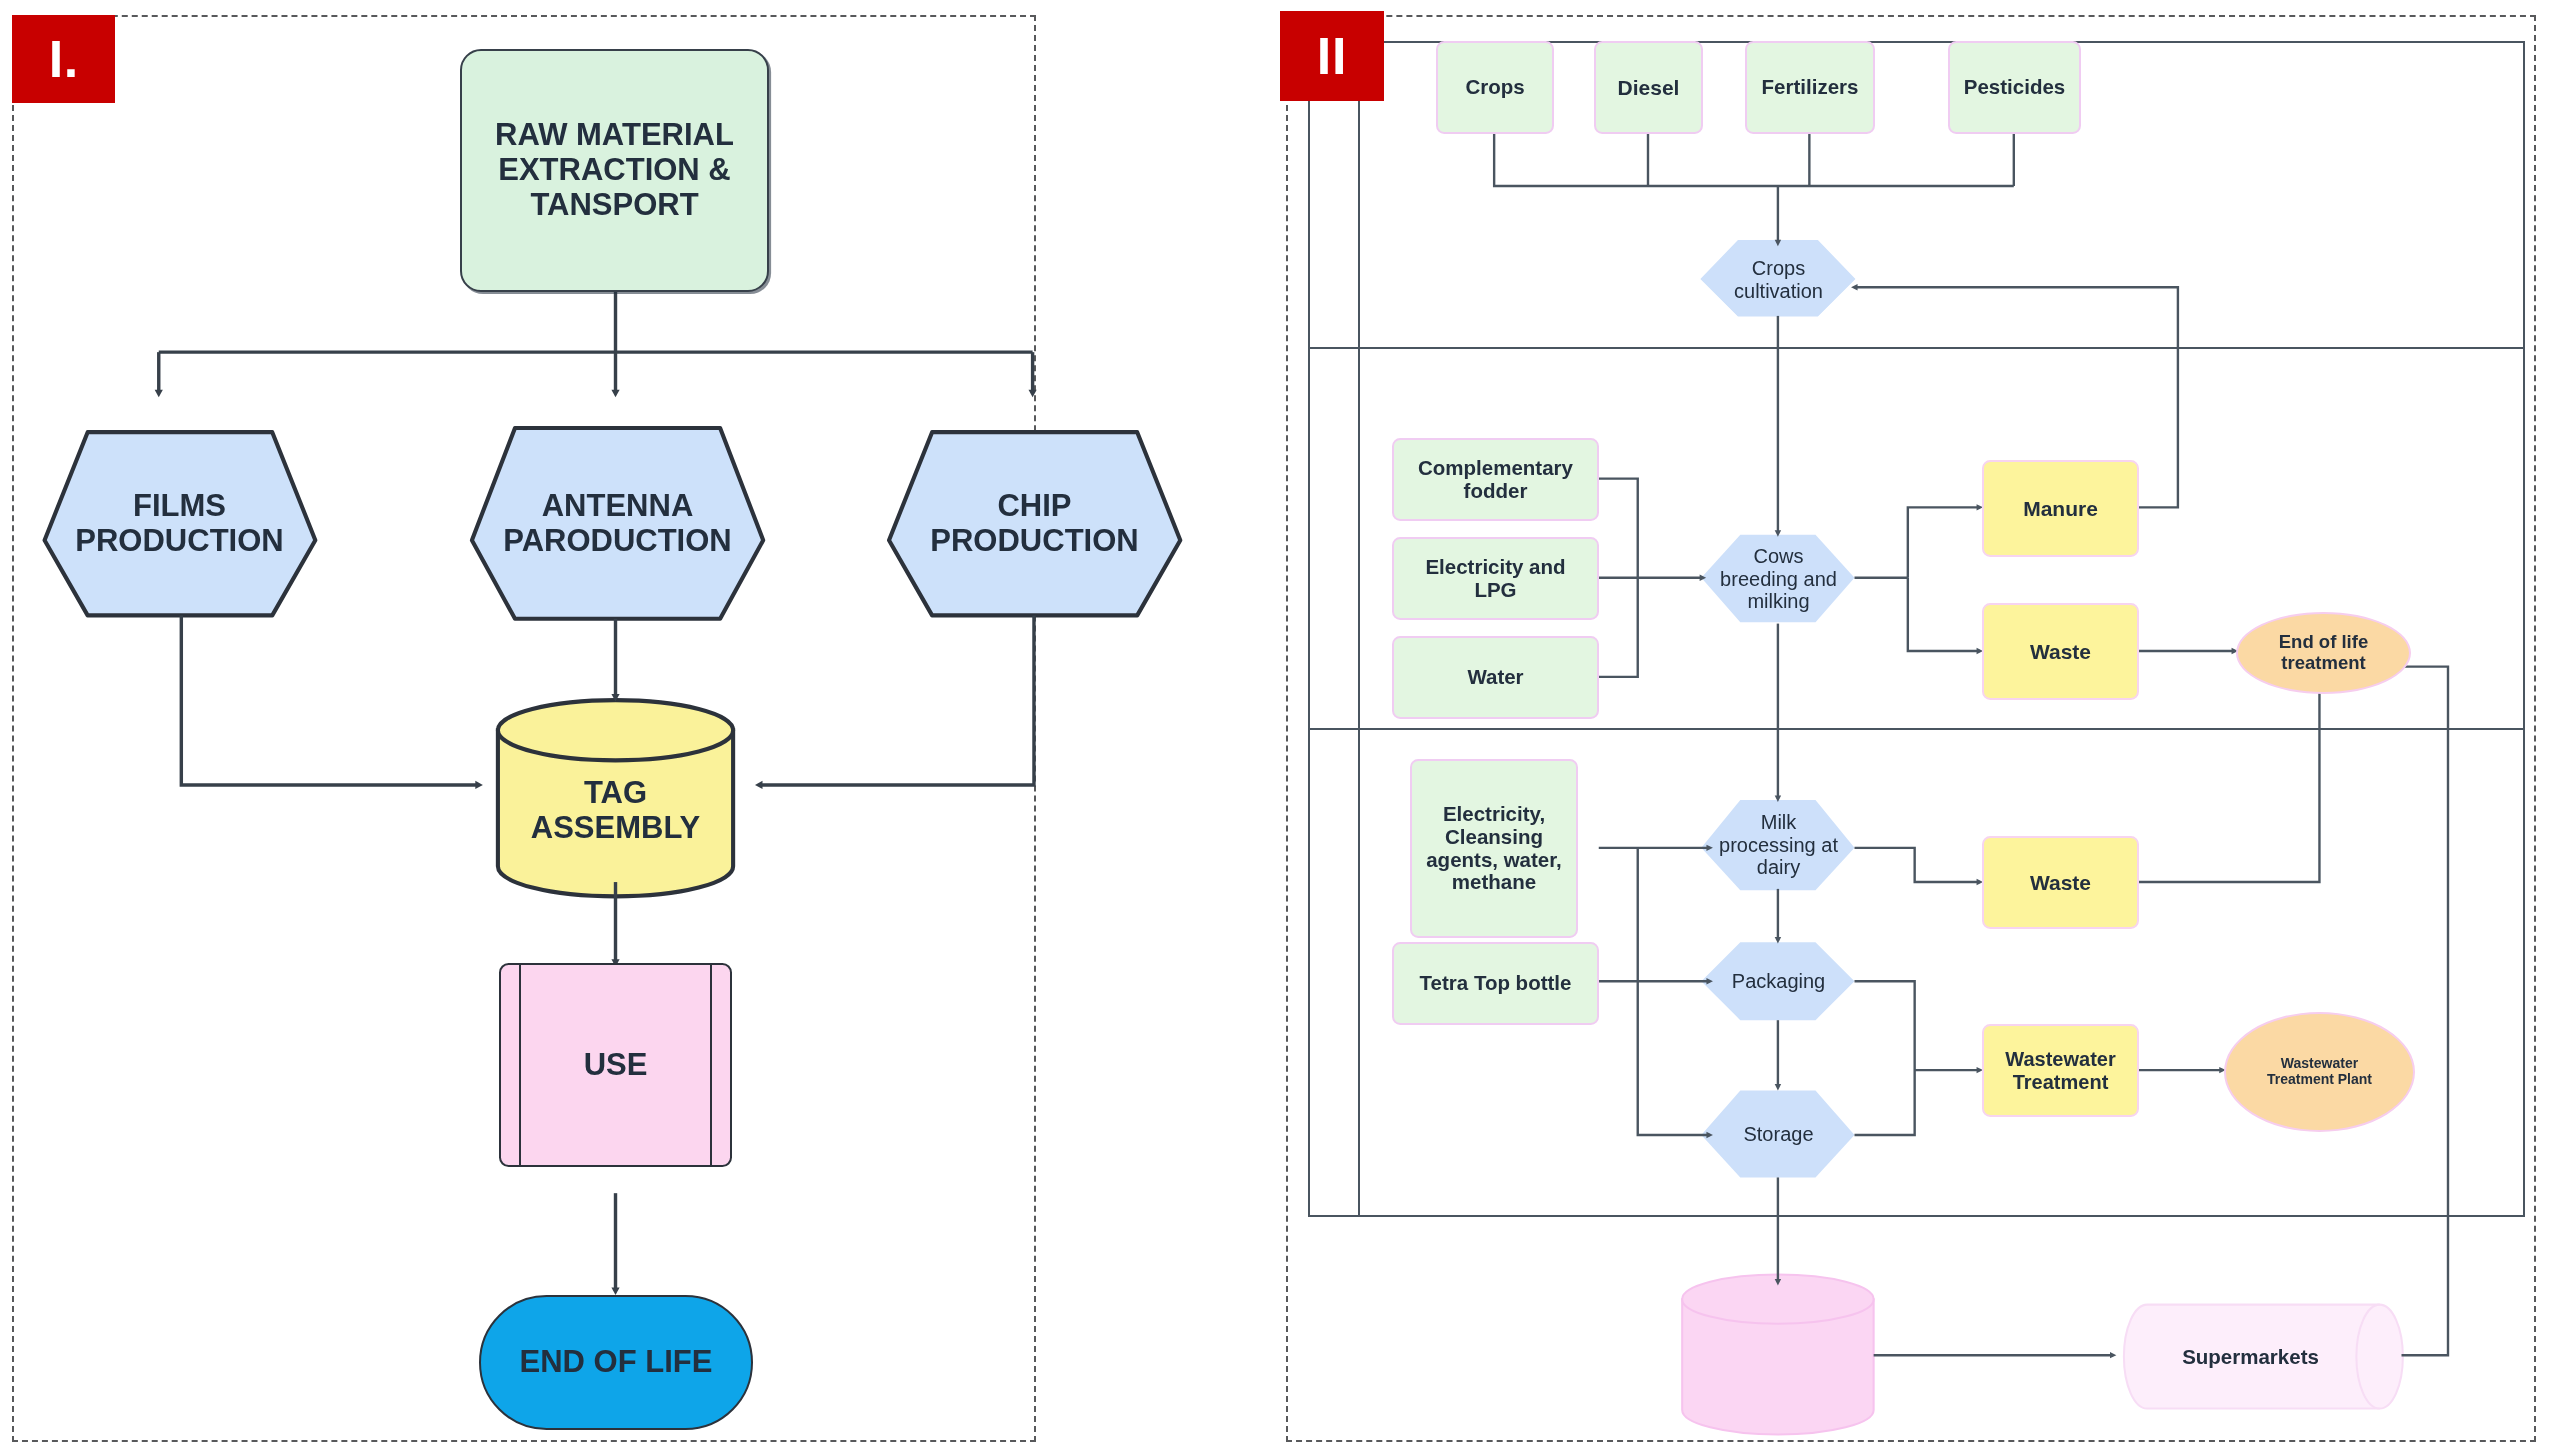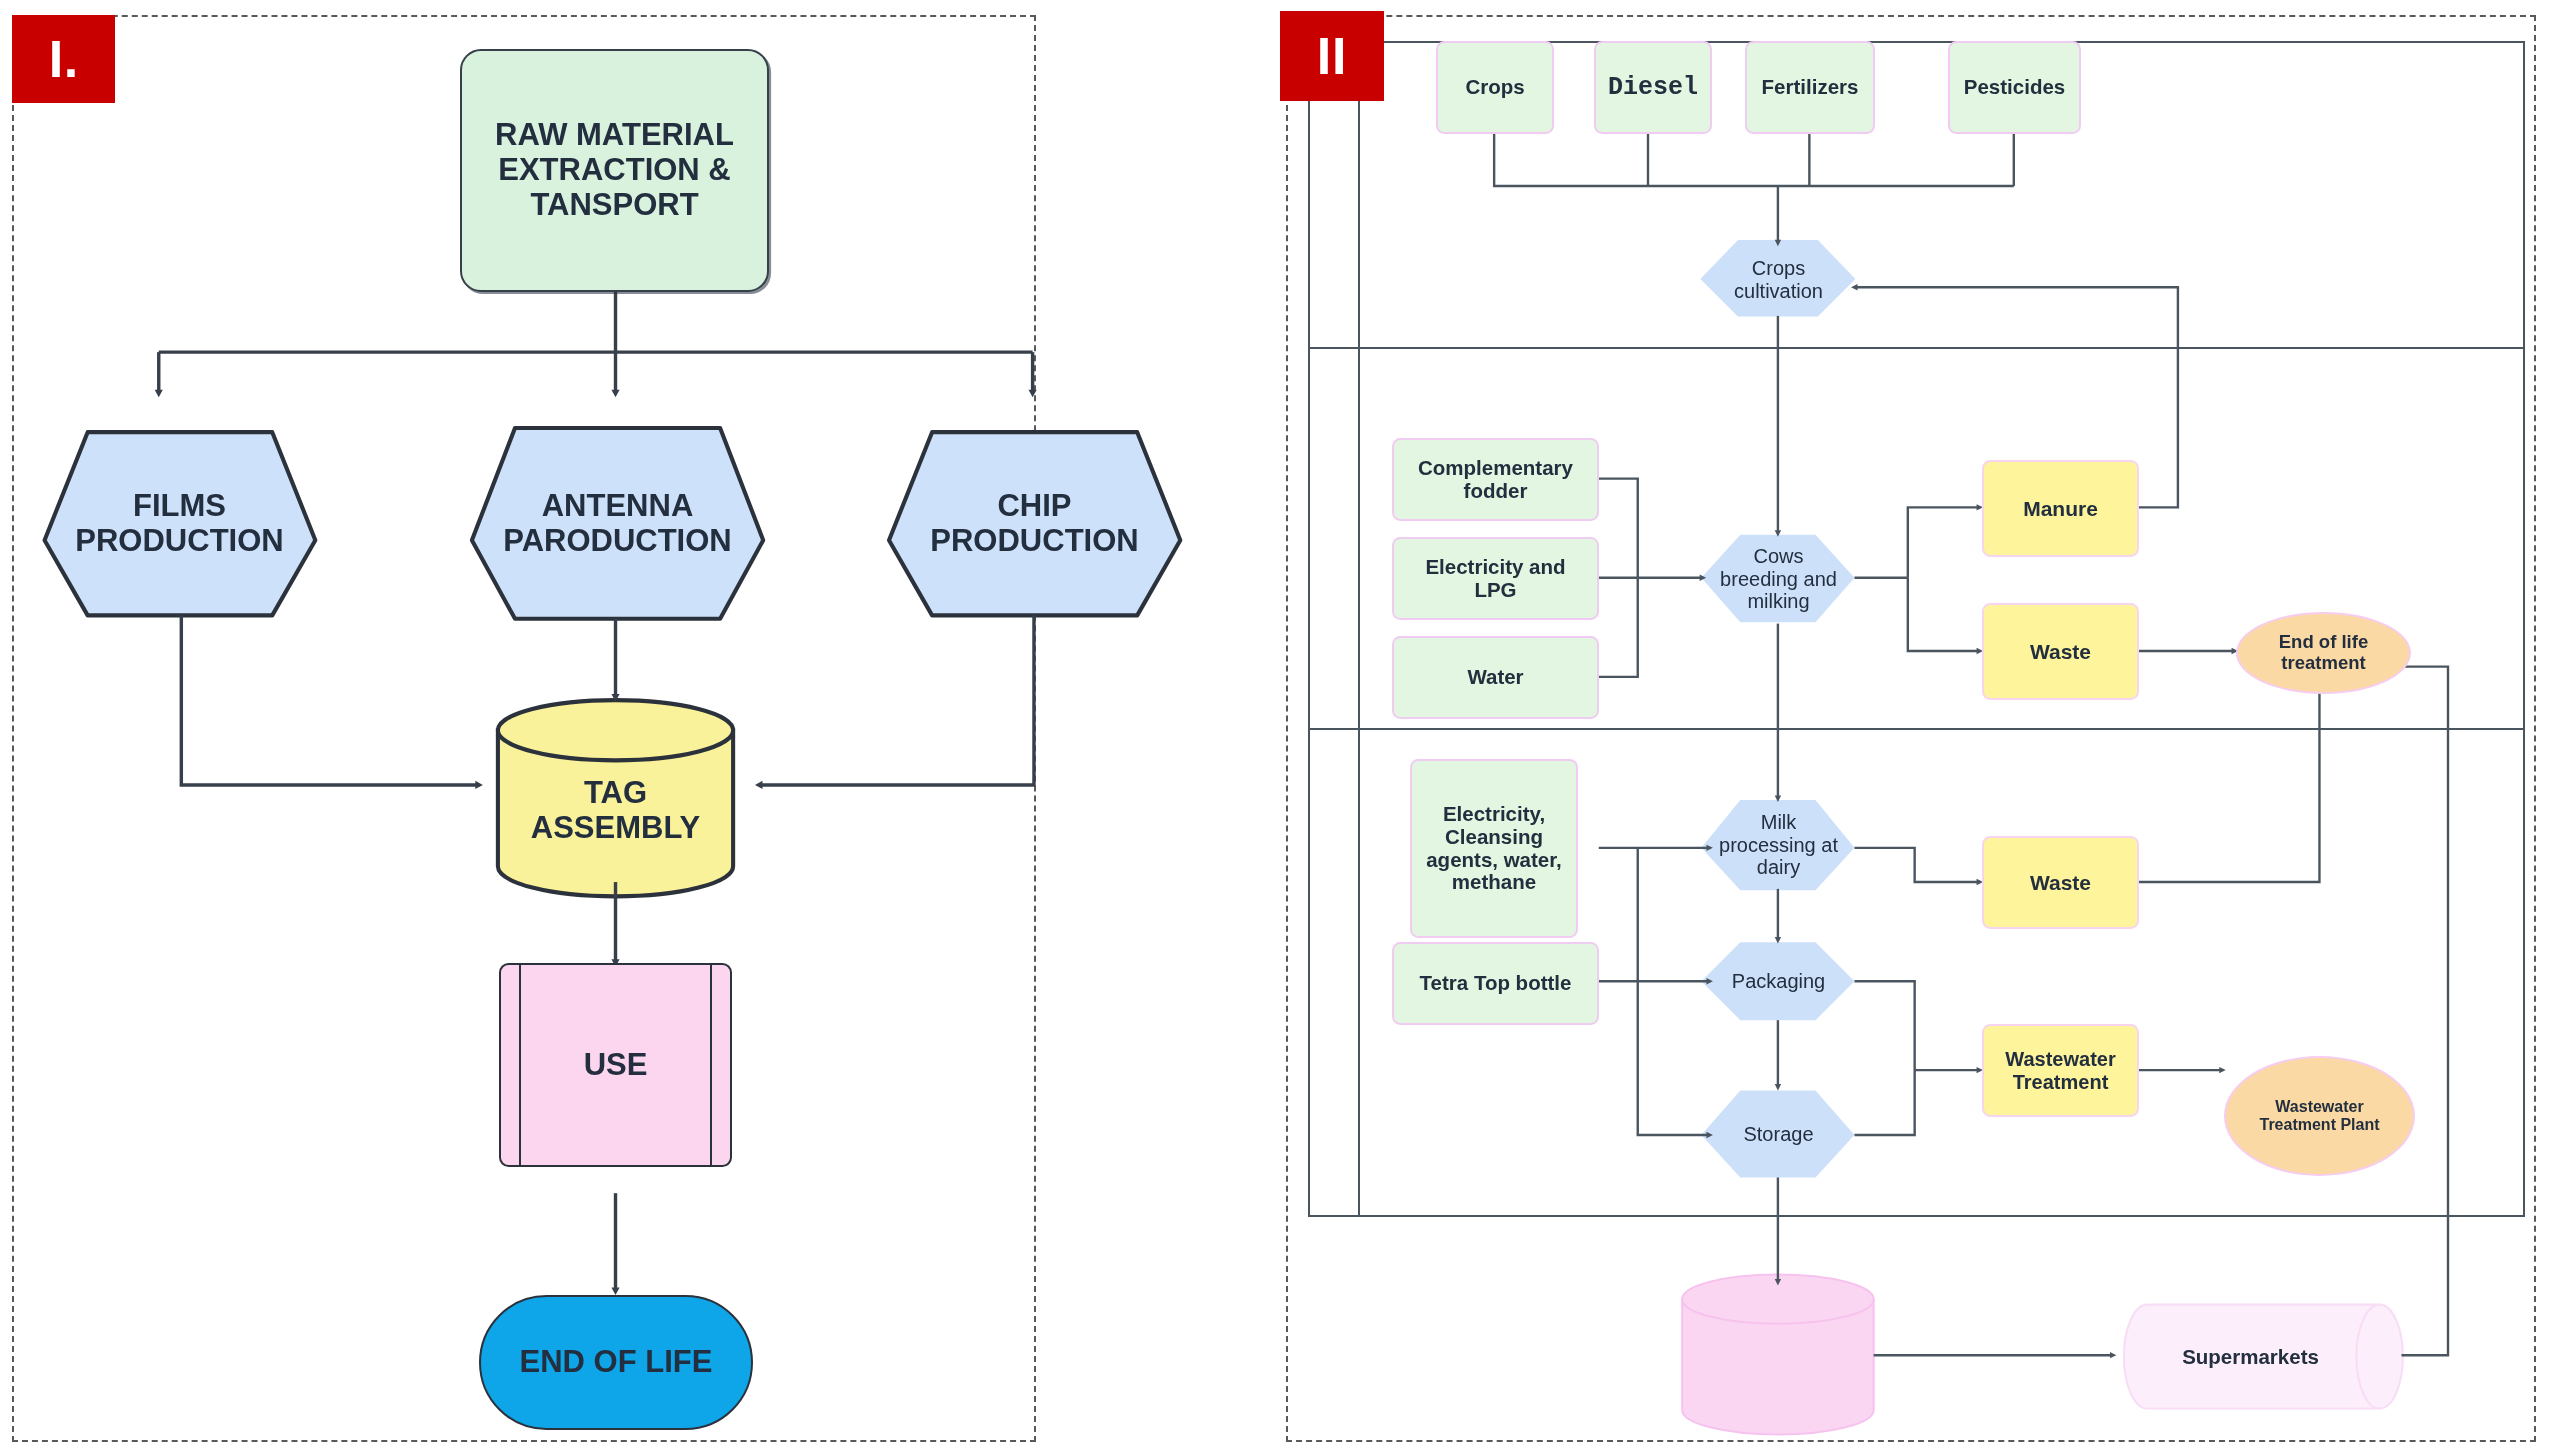--- a/index.html
+++ b/index.html
@@ -197,21 +197,21 @@
     <path d="M2460,1900 L2460,2062 A140,36 0 0 0 2740,2062 L2740,1900 Z" fill="#fbd6f3" stroke="#f6c3ee" stroke-width="3"></path>
     <ellipse cx="2600" cy="1900" rx="140" ry="36" fill="#fbd6f3" stroke="#f6c3ee" stroke-width="3"></ellipse>
 
     <path d="M3140,1908 A34,76 0 0 0 3140,2060 L3480,2060 A34,76 0 0 0 3480,1908 Z" fill="#fdeefb" stroke="#f7ddf5" stroke-width="3"></path>
     <path d="M3480,1908 A34,76 0 0 0 3480,2060" fill="none" stroke="#f7ddf5" stroke-width="3"></path>
   </svg>
 
   <div class="node p2-green" style="left:1436px;top:41px;width:118px;height:93px;font-size:20.5px;">
     <span>Crops</span>
   </div>
-  <div class="node p2-green" style="left:1594px;top:41px;width:118px;height:93px;font-size:25px;font-family:Liberation Mono, monospace;">
+  <div class="node p2-green" style="left:1594px;top:41px;width:109px;height:93px;font-size:21px;">
     <span>Diesel</span>
   </div>
   <div class="node p2-green" style="left:1745px;top:41px;width:130px;height:93px;font-size:20.5px;">
     <span>Fertilizers</span>
   </div>
   <div class="node p2-green" style="left:1948px;top:41px;width:133px;height:93px;font-size:20.5px;">
     <span>Pesticides</span>
   </div>
 
   <div class="node" style="left:1702px;top:241px;width:153px;height:77px;font-size:20px;">
@@ -258,21 +258,21 @@
   <div class="node" style="left:1702px;top:1091px;width:153px;height:87px;font-size:20px;">
     <span>Storage</span>
   </div>
 
   <div class="node p2-yellow" style="left:1982px;top:836px;width:157px;height:93px;font-size:21px;">
     <span>Waste</span>
   </div>
   <div class="node p2-yellow" style="left:1982px;top:1024px;width:157px;height:93px;font-size:20px;">
     <span style="max-width:140px;">Wastewater Treatment</span>
   </div>
-  <div class="node p2-orange ellipse" style="left:2224px;top:1056px;width:191px;height:120px;font-size:16px;">
+  <div class="node p2-orange ellipse" style="left:2224px;top:1012px;width:191px;height:120px;font-size:14px;">
     <span style="max-width:144px;">Wastewater Treatment Plant</span>
   </div>
 
   <div class="node" style="left:2134px;top:1305px;width:233px;height:104px;font-size:20.5px;font-weight:bold;">
     <span>Supermarkets</span>
   </div>
 
 </div>
 
 

